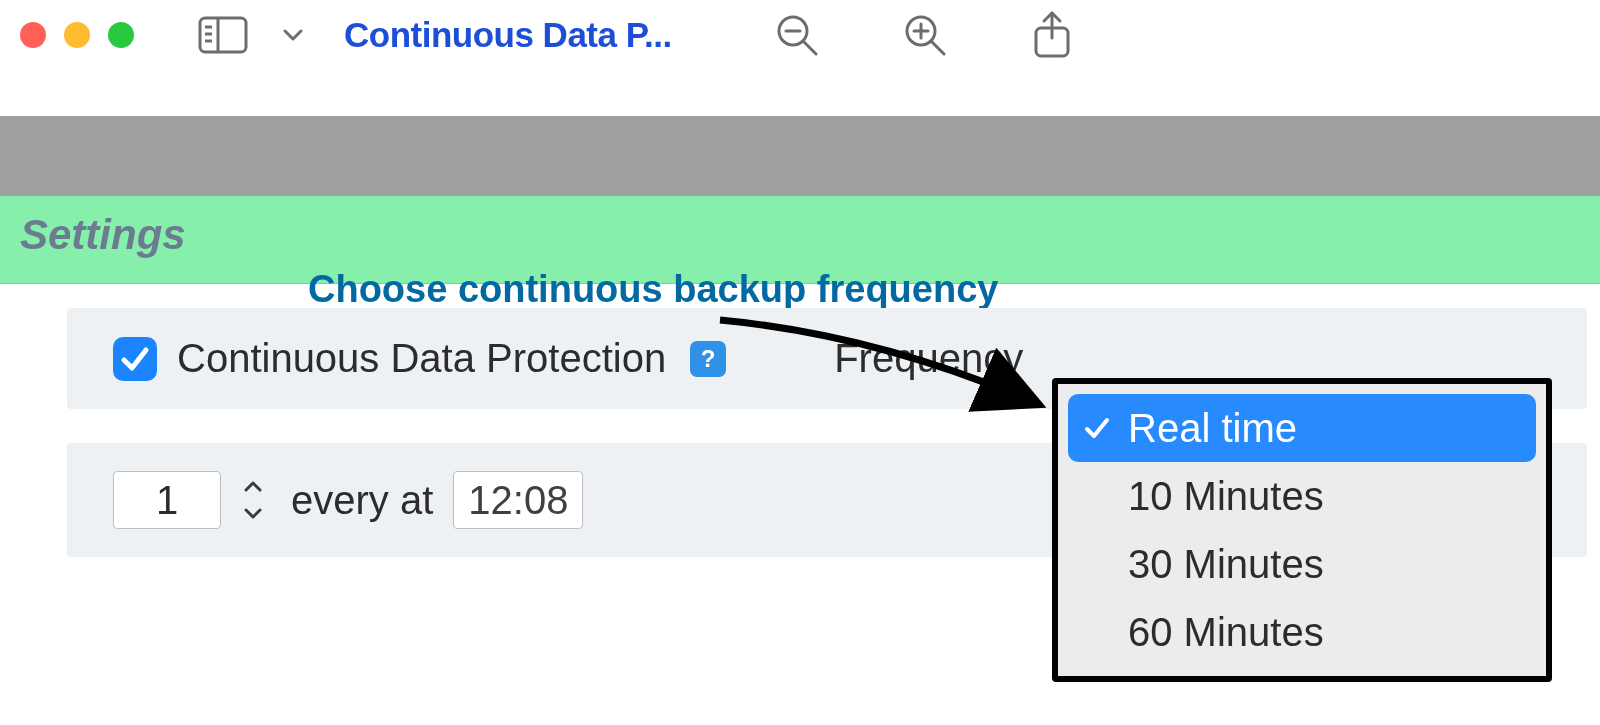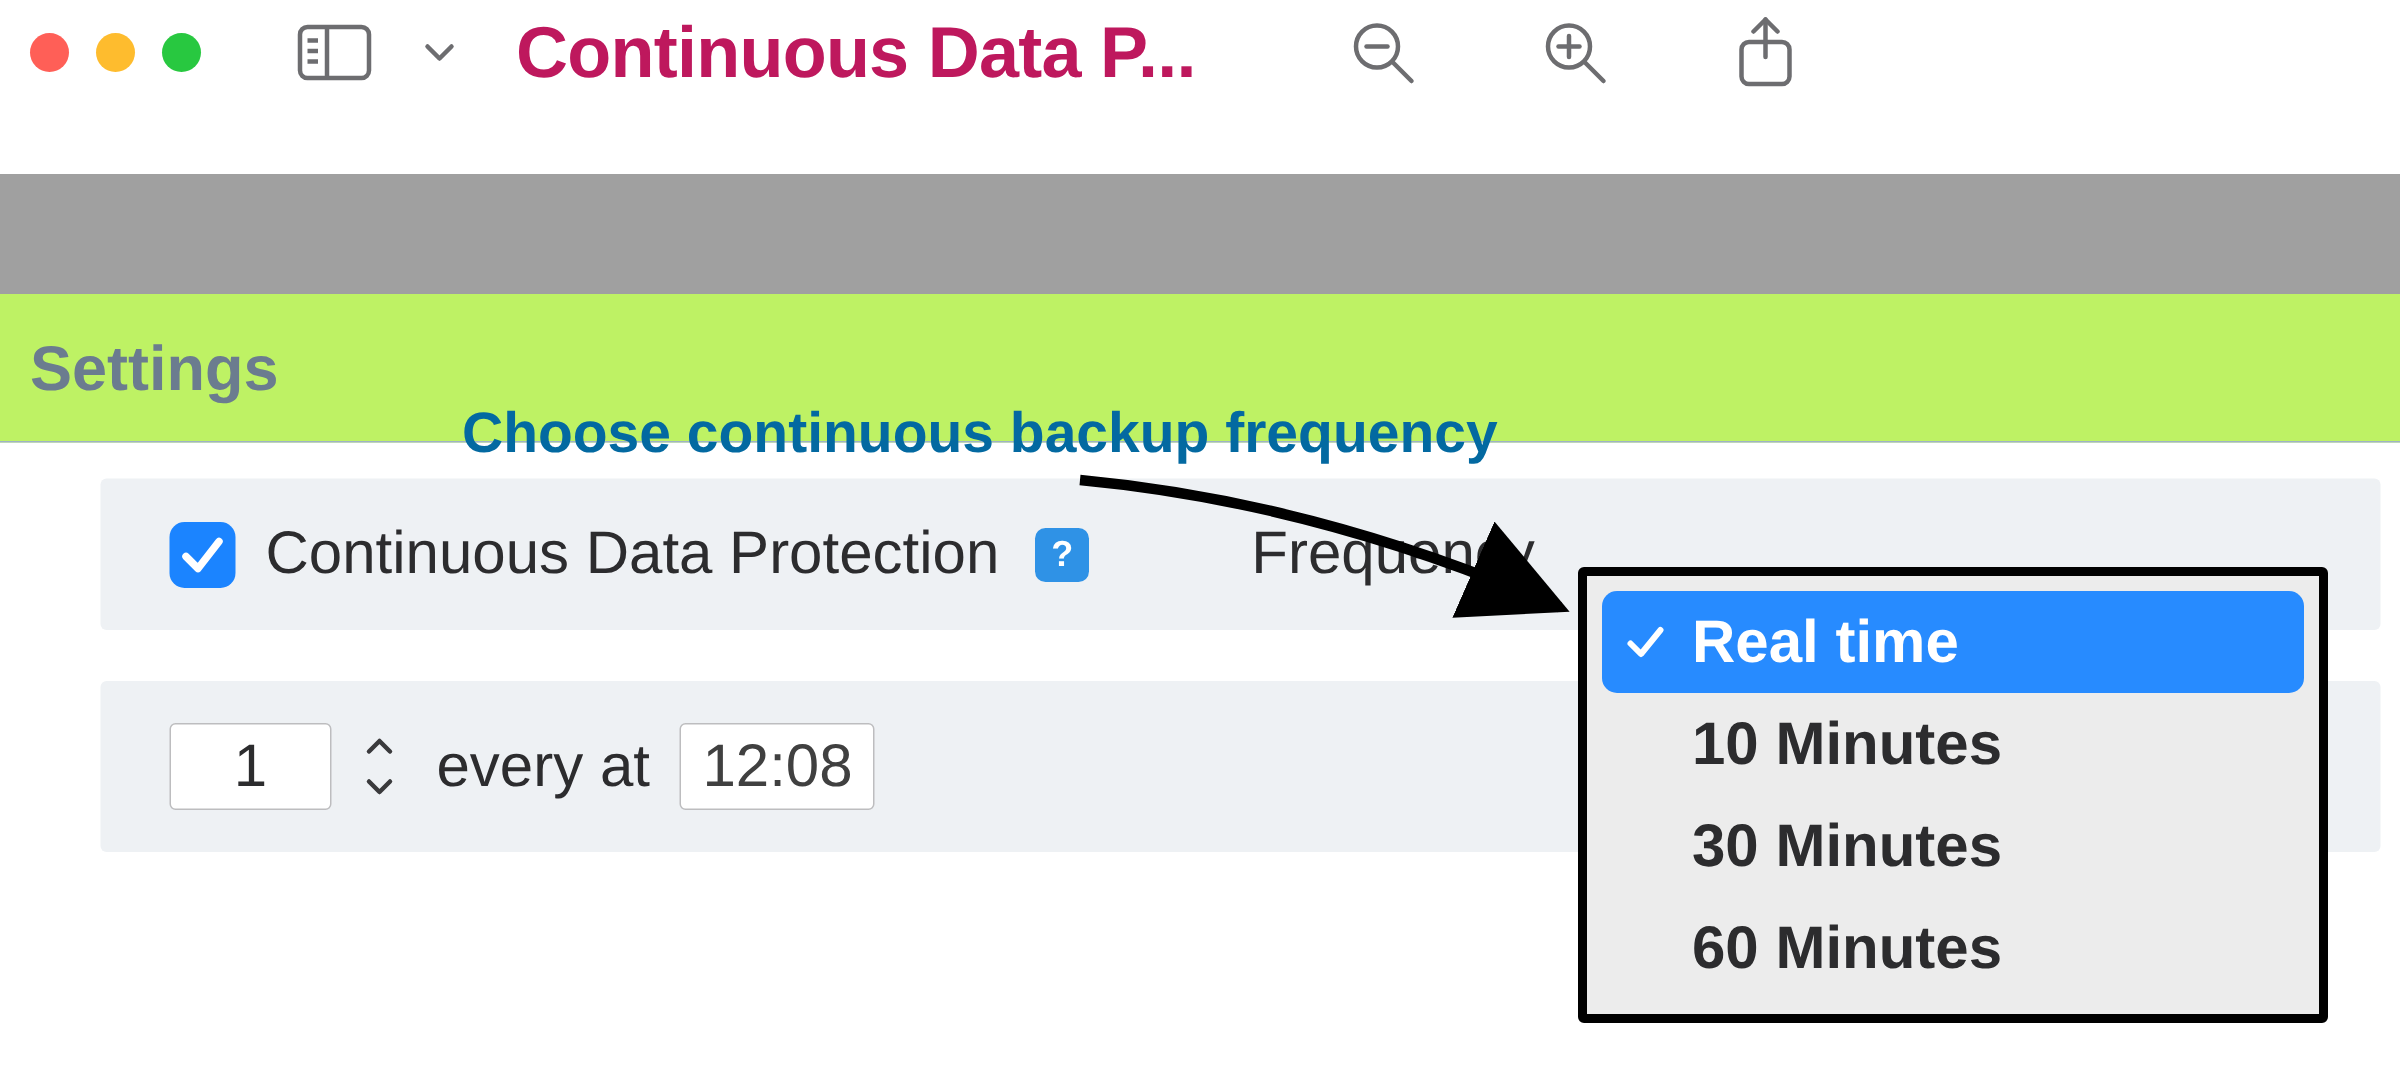--- a/index.html
+++ b/index.html
@@ -25,42 +25,43 @@
   .traffic-light { width: 26px; height: 26px; border-radius: 50%; }
   .tl-close   { background: #ff5f57; }
   .tl-min     { background: #febc2e; }
   .tl-zoom    { background: #28c840; }
 
   .toolbar-btn {
     display: flex; align-items: center; justify-content: center;
     color: #6d6d70;
   }
   .title-text {
-    font-size: 48px;
+    font-size: 35px;
     font-weight: 700;
-    color: #be185d;
+    color: #1d4ed8;
     letter-spacing: -0.5px;
     margin-left: 6px;
     margin-right: 20px;
   }
   .spacer-small { width: 14px; }
 
   
   .gray-strip {
     height: 80px;
     background: #a0a0a0;
     margin-top: 46px;
   }
 
   
   .settings-bar {
-    background: #bef264;
+    background: #86efac;
     border-bottom: 1px solid #9fb2c6;
-    padding: 26px 0 24px 20px;
+    padding: 15px 0 24px 20px;
     position: relative;
+    font-style: italic;
   }
   .settings-title {
     color: #6b7c8f;
     font-size: 42px;
     font-weight: 800;
   }
 
   
   .panels-wrap {
     padding: 24px 0 0 50px;
@@ -156,21 +157,20 @@
   .dropdown {
     position: absolute;
     left: 1052px;
     top: 378px;
     width: 500px;
     background: #ececec;
     border: 6px solid #000;
     border-radius: 4px;
     padding: 10px;
     z-index: 20;
-    font-weight: bold;
   }
   .dd-item {
     font-size: 40px;
     padding: 10px 18px 10px 60px;
     border-radius: 10px;
     color: #2c2c2e;
     position: relative;
     line-height: 1.2;
   }
   .dd-item.selected {

